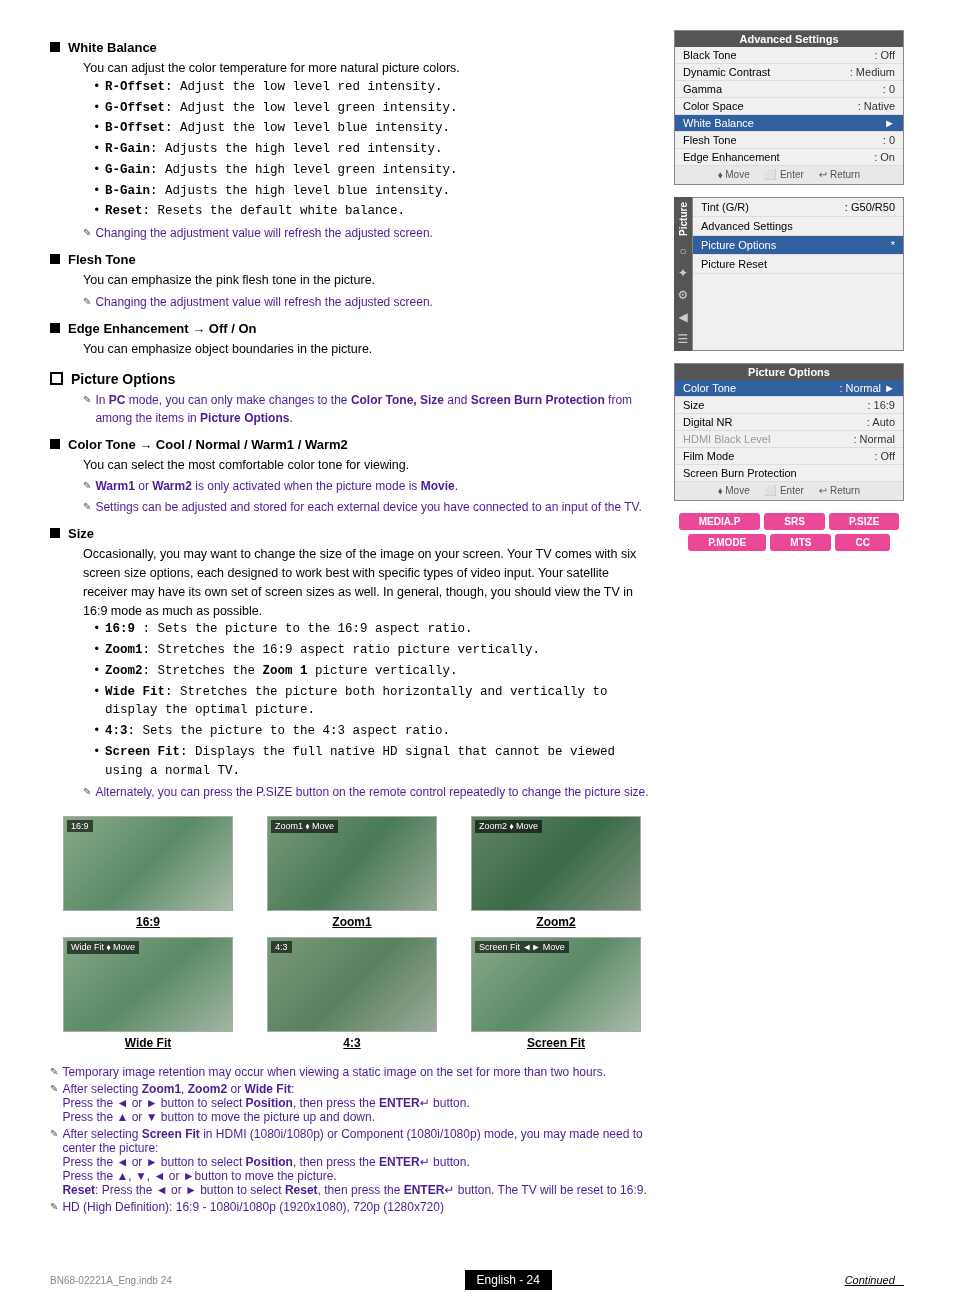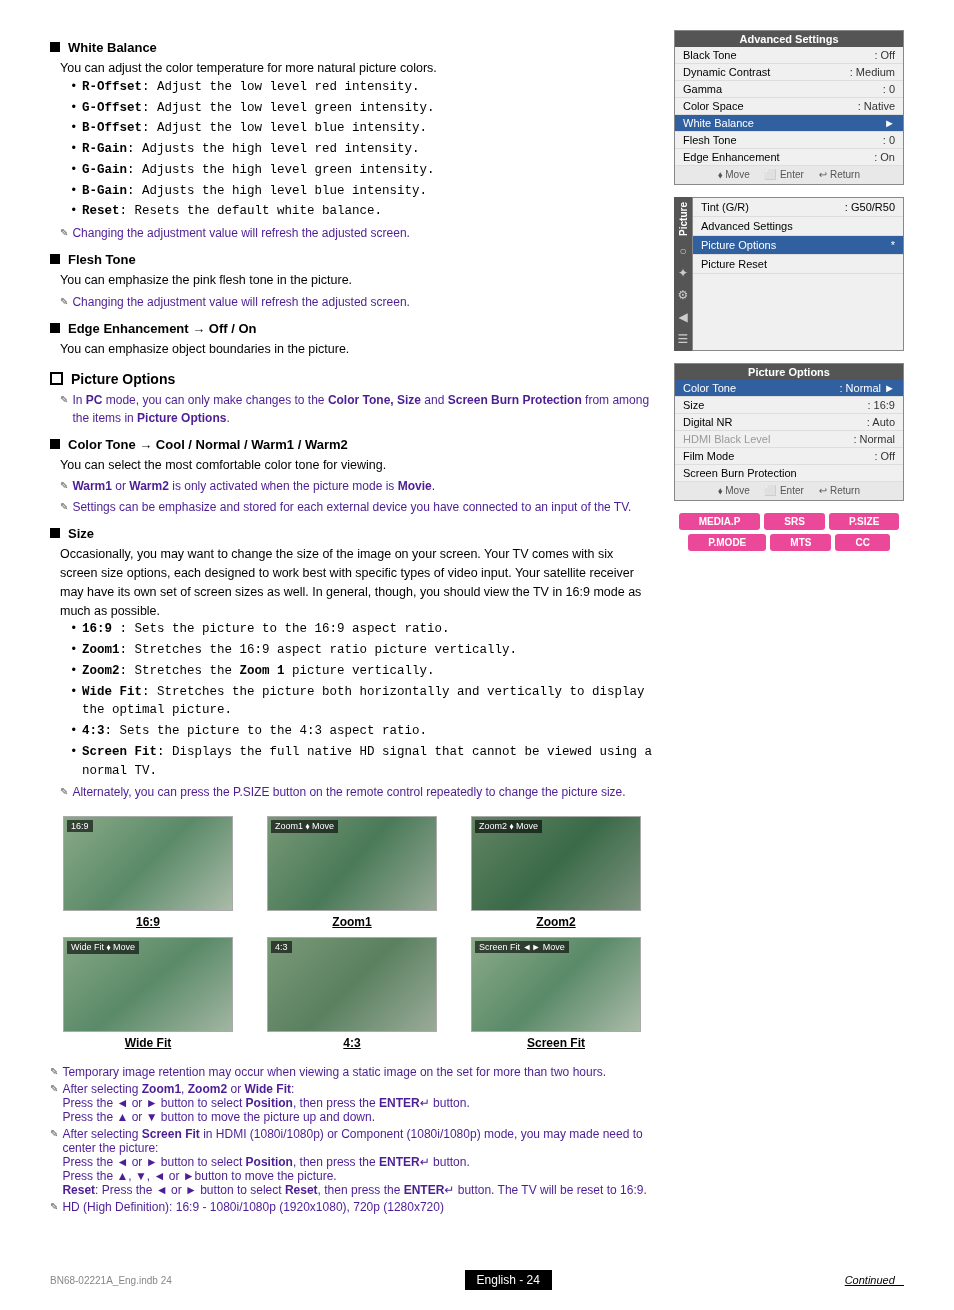--- a/index.html
+++ b/index.html
@@ -44,21 +44,21 @@
       height: 10px;
       background: #000;
       margin-top: 2px;
       flex-shrink: 0;
     }
     .section-heading h3 {
       font-size: 13px;
       font-weight: bold;
     }
     .section-body {
-      margin-left: 10px;
+      margin-left: 33px;
       margin-bottom: 8px;
       font-size: 12.5px;
       line-height: 1.5;
     }
     .section-body ul {
       list-style: none;
       margin-left: 10px;
     }
     .section-body ul li {
       position: relative;
@@ -363,21 +363,21 @@
         <h3><span>Color Tone → Cool / Normal / Warm1 / Warm2</span></h3>
       </div>
       <div class="section-body">
         <p>You can select the most comfortable color tone for viewing.</p>
         <div class="note-line">
           <span class="note-icon">✎</span>
           <span class="note-text"><b>Warm1</b> or <b>Warm2</b> is only activated when the picture mode is <b>Movie</b>.</span>
         </div>
         <div class="note-line">
           <span class="note-icon">✎</span>
-          <span class="note-text">Settings can be emphasize and stored for each external device you have connected to an input of the TV.</span>
+          <span class="note-text">Settings can be adjusted and stored for each external device you have connected to an input of the TV.</span>
         </div>
       </div>
 
       <div class="section-heading">
         <div class="square"></div>
         <h3>Size</h3>
       </div>
       <div class="section-body">
         <p>Occasionally, you may want to change the size of the image on your screen. Your TV comes with six screen size options, each designed to work best with specific types of video input. Your satellite receiver may have its own set of screen sizes as well. In general, though, you should view the TV in 16:9 mode as much as possible.</p>
         <ul>

